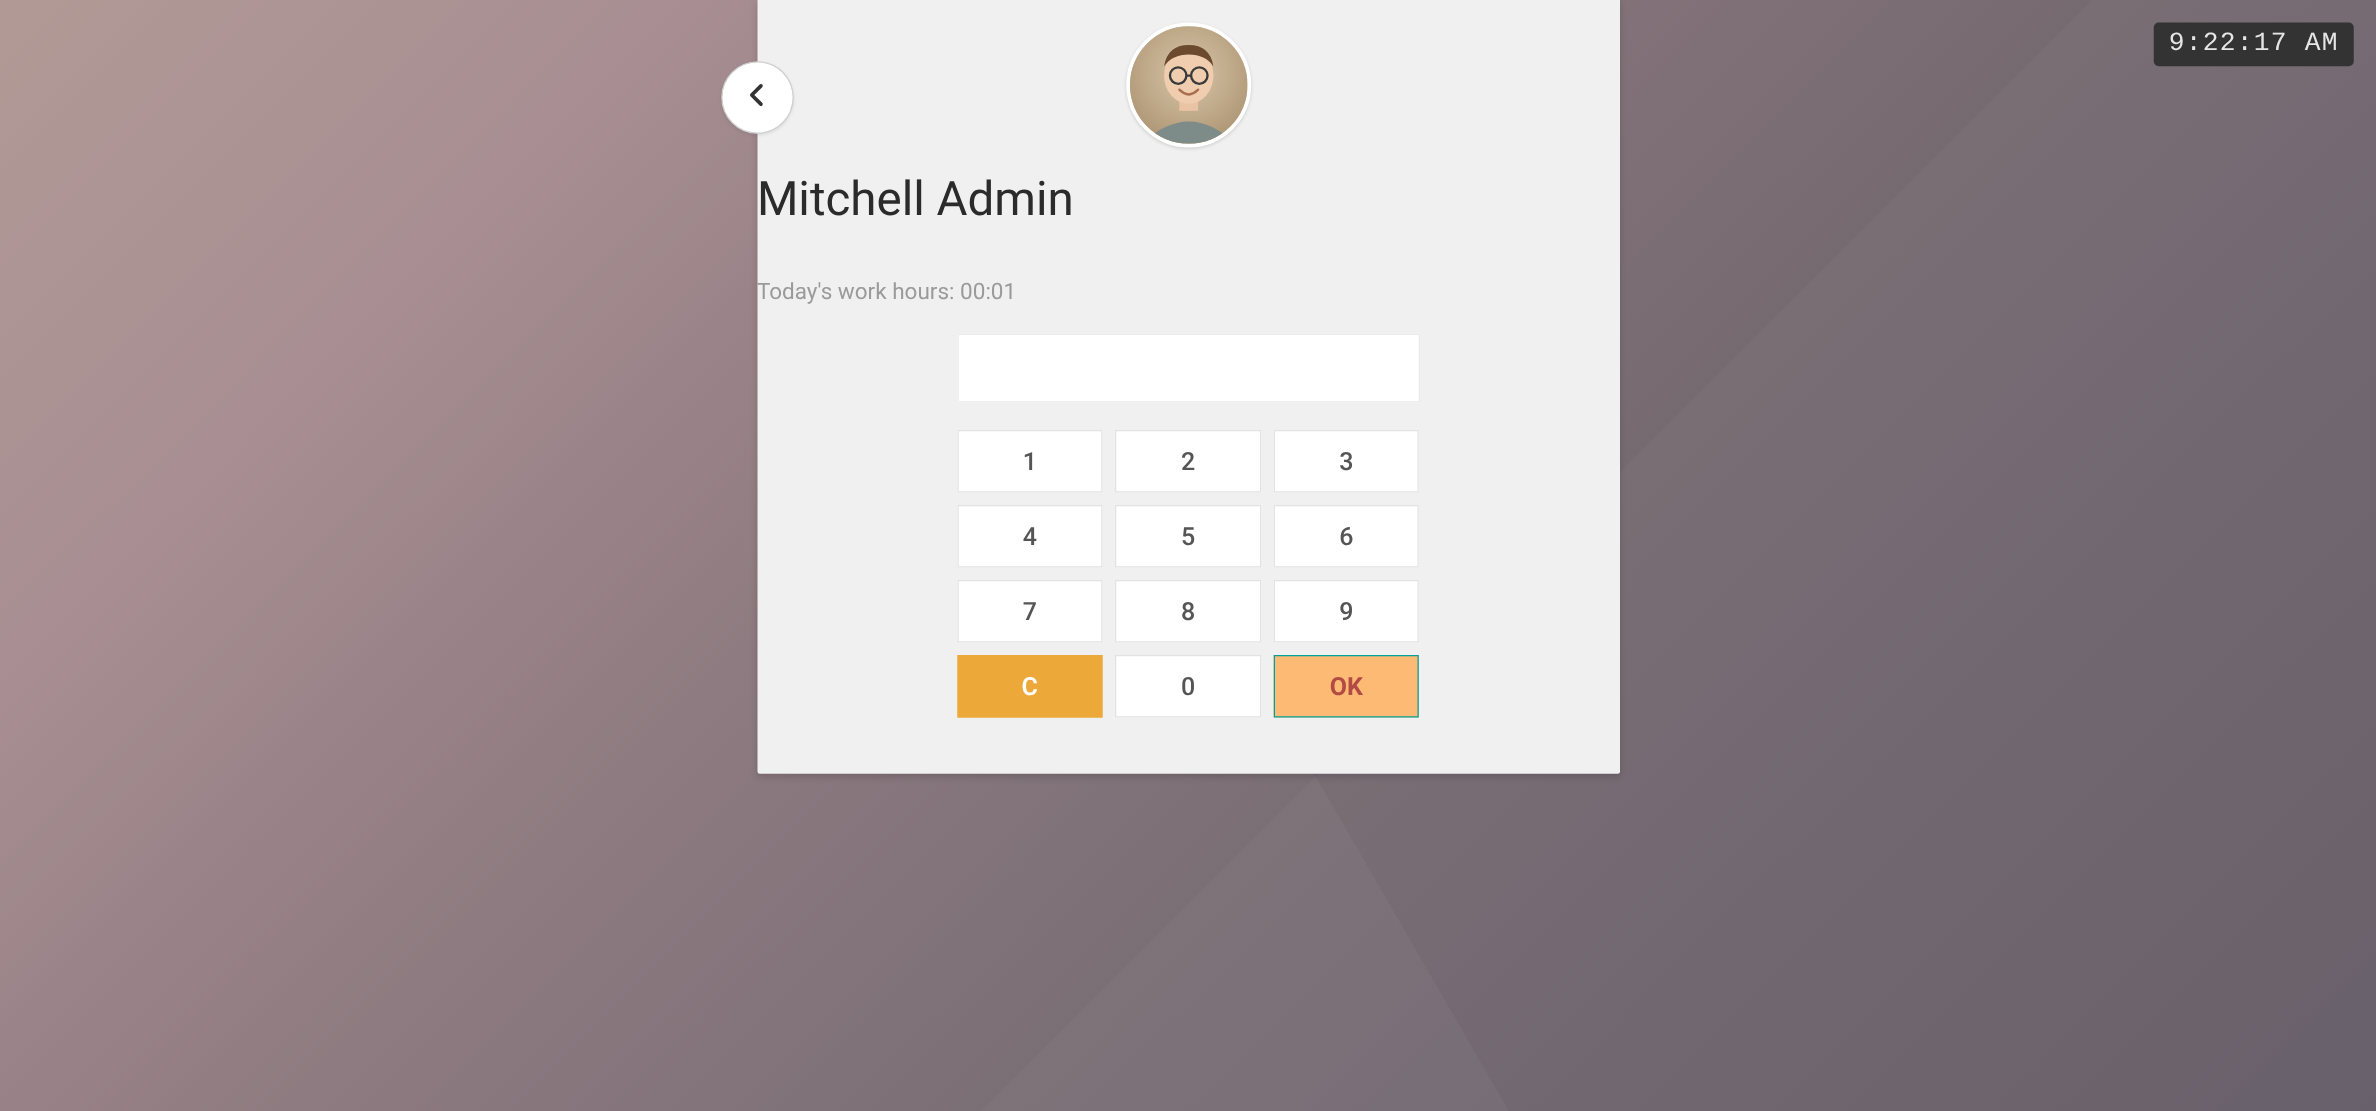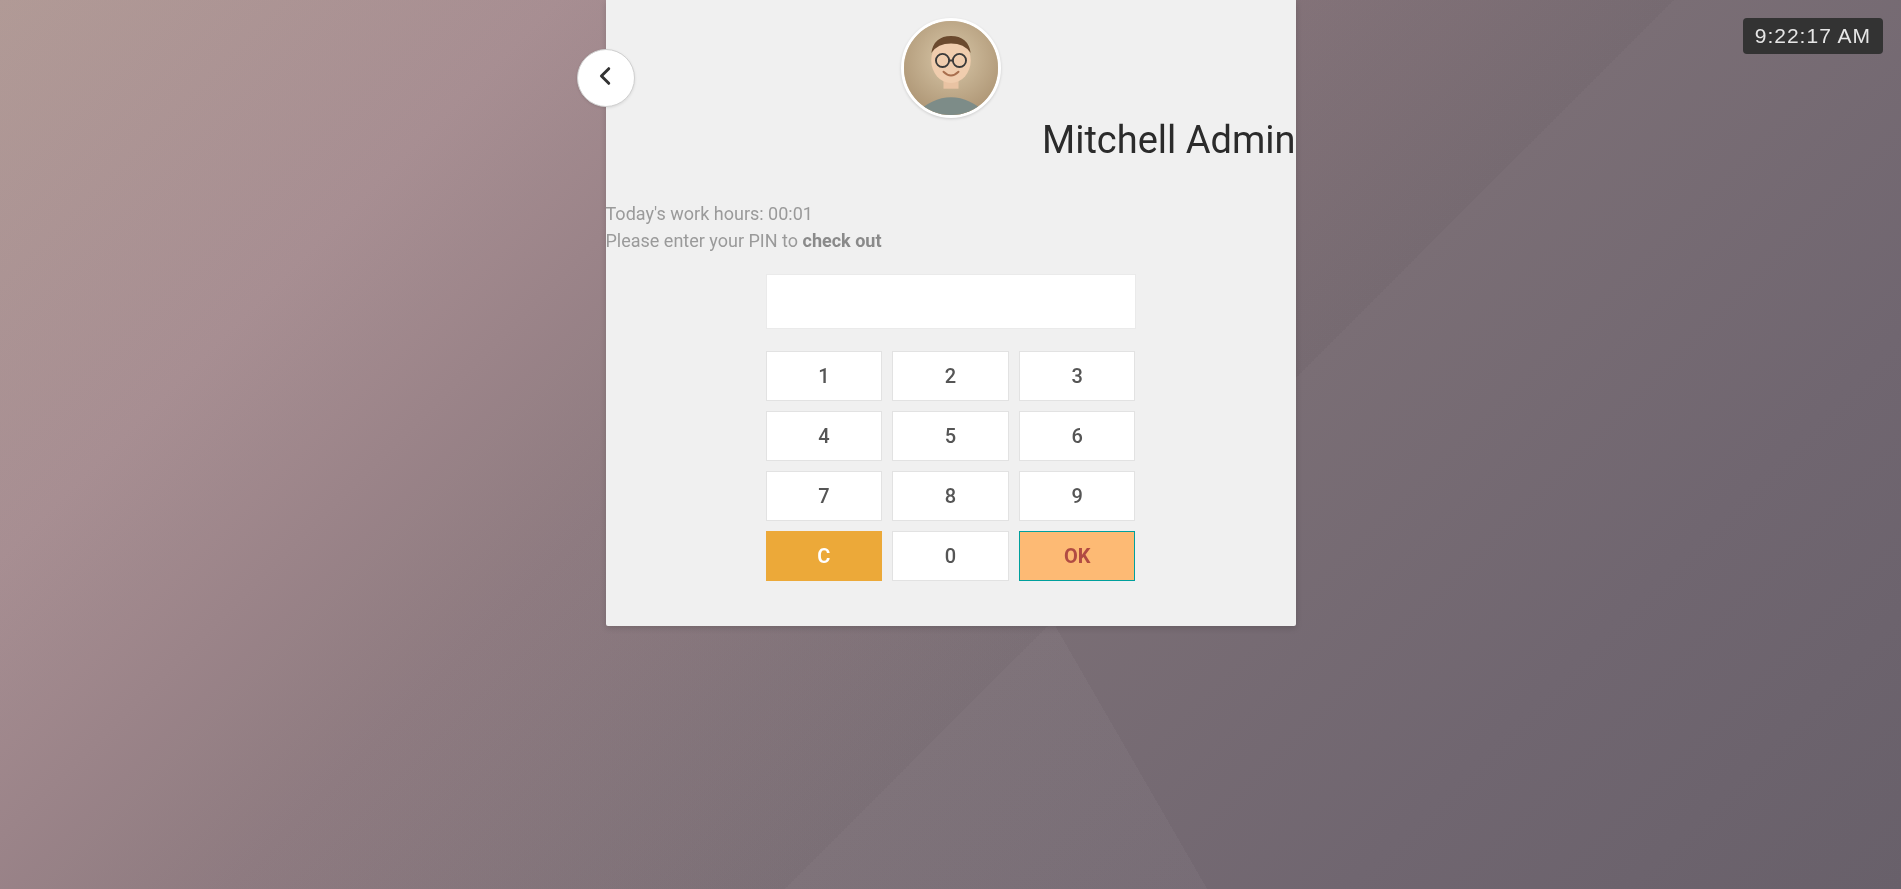--- a/index.html
+++ b/index.html
@@ -29,21 +29,21 @@
       linear-gradient(-45deg, rgba(255,255,255,0.015) 0 40%, rgba(0,0,0,0.015) 40% 100%);
     pointer-events:none;
   }
 
   .clock {
     position: absolute;
     top: 18px;
     right: 18px;
     background: #333333;
     color: #e6e6e6;
-    font-family: Liberation Sans, sans-serif;
+    font-family: Liberation Mono, monospace;
     font-size: 21px;
     padding: 6px 12px;
     border-radius: 4px;
     letter-spacing: 1px;
   }
 
   .card {
     position: absolute;
     top: 0;
     left: 50%;
@@ -82,25 +82,25 @@
     height: 100px;
     border-radius: 50%;
     overflow: hidden;
     background: #c9b79a;
     border: 3px solid #ffffff;
     box-shadow: 0 1px 3px rgba(0,0,0,0.15);
   }
   .avatar svg { width: 100%; height: 100%; display:block; }
 
   .name {
-    text-align: right;
+    text-align: left;
     font-size: 38px;
     font-weight: 400;
     color: #2b2b2b;
-    margin-top: 28px;
+    margin-top: 48px;
   }
   .prompt {
     text-align: center;
     font-size: 19px;
     color: #333;
     margin-top: 14px;
   }
   .sub {
     text-align: left;
     font-size: 18px;
@@ -189,23 +189,20 @@
       <line x1="48" y1="42" x2="52" y2="42" stroke="#3a3a3a" stroke-width="2"></line>
 
       <path d="M42 54 Q50 62 58 54" fill="none" stroke="#a86f4e" stroke-width="2" stroke-linecap="round"></path>
     </svg>
   </div>
 
   <h1 class="name">Mitchell Admin</h1>
 
   <div class="sub">
     <div>Today's work hours: 00:01</div>
-    <div>
-      <span>Please enter your PIN to </span><span class="bold">check out</span>
-    </div>
   </div>
 
   <div class="pin-display"></div>
 
   <div class="keypad">
     <div class="key">1</div>
     <div class="key">2</div>
     <div class="key">3</div>
     <div class="key">4</div>
     <div class="key">5</div>

